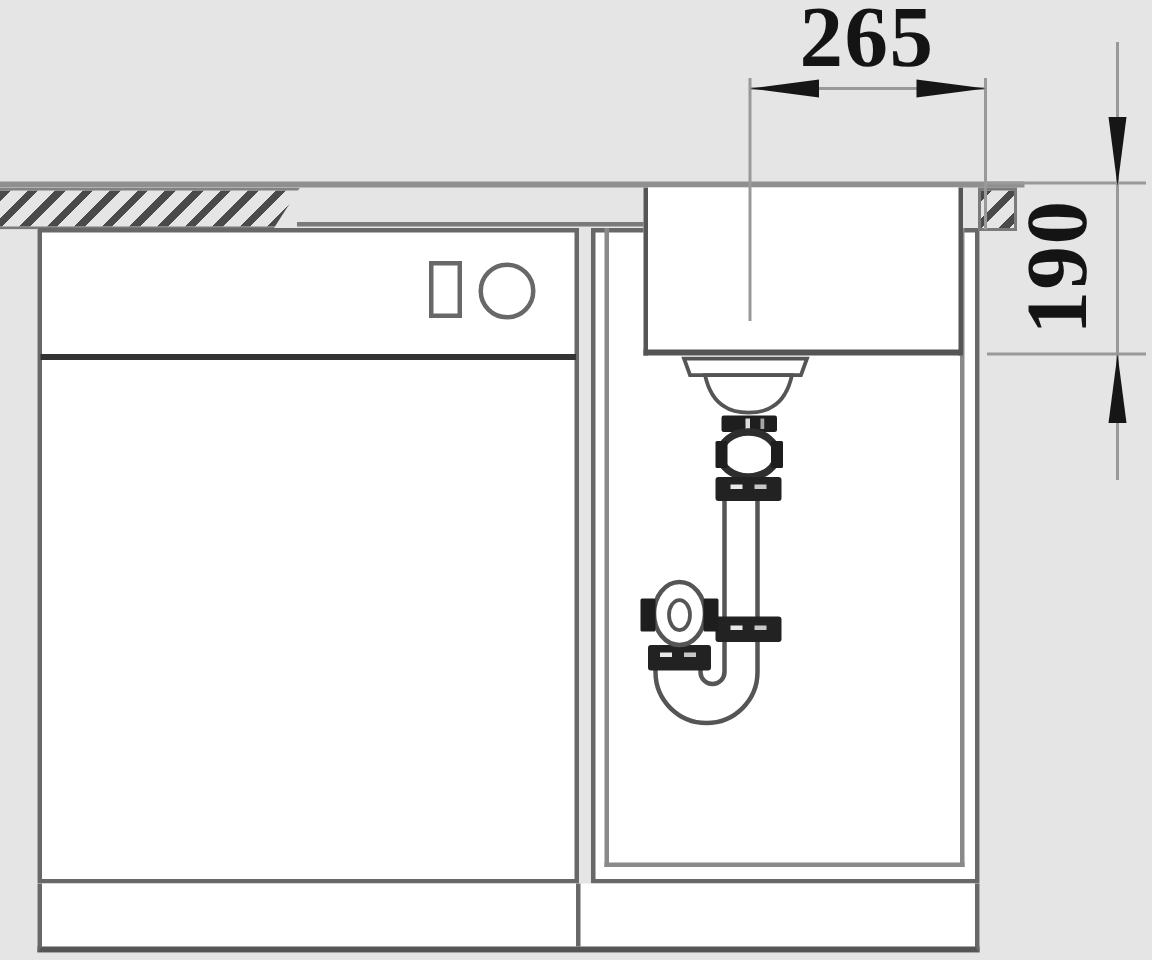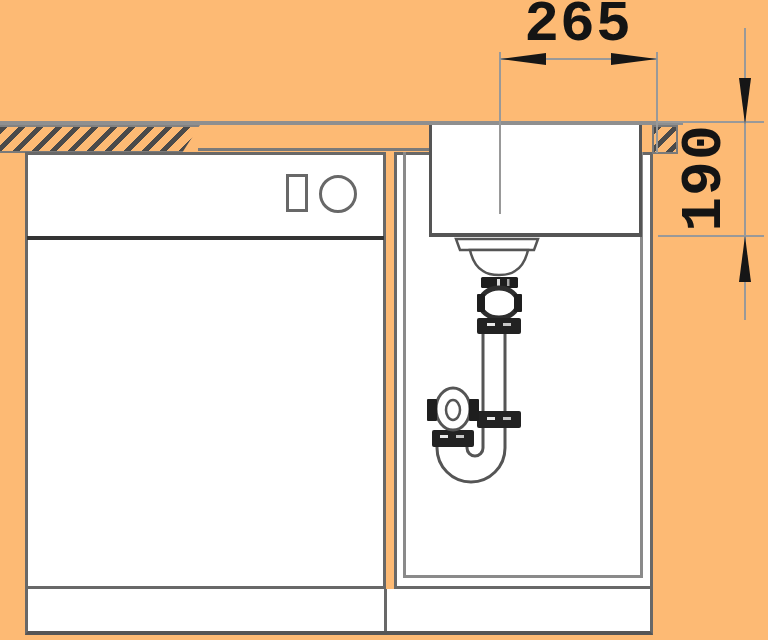--- a/index.html
+++ b/index.html
@@ -1,18 +1,18 @@
 <!DOCTYPE html>
 <html><head>
 <meta charset="utf-8">
 <style>
   html,body{margin:0;padding:0;background:#fff;}
   #canvas{
-    position:relative;width:768px;height:640px;background:#fdba74;overflow:hidden;
-    font-family:Liberation Mono, monospace;
+    position:relative;width:768px;height:640px;background:#e5e5e5;overflow:hidden;
+    font-family:Liberation Serif, serif;
   }
   .abs{position:absolute;box-sizing:border-box;}
   .hatch{
     background:repeating-linear-gradient(135deg,#4a4a4a 0 5px,rgba(0,0,0,0) 5px 13px);
   }
   .dim-label{
     position:absolute;font-weight:700;font-size:58px;line-height:1;color:#141414;
     letter-spacing:1px;white-space:nowrap;
   }
   svg{display:block;}

